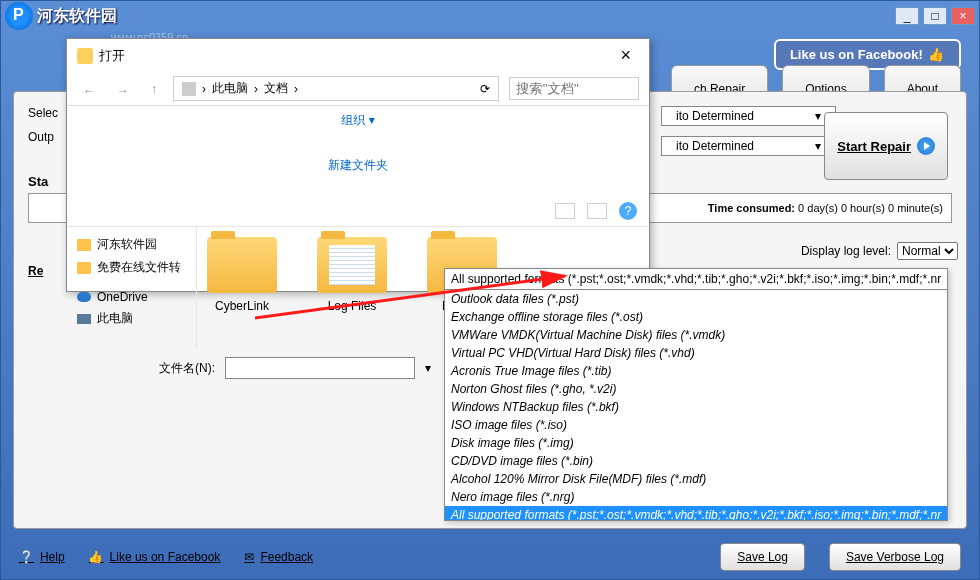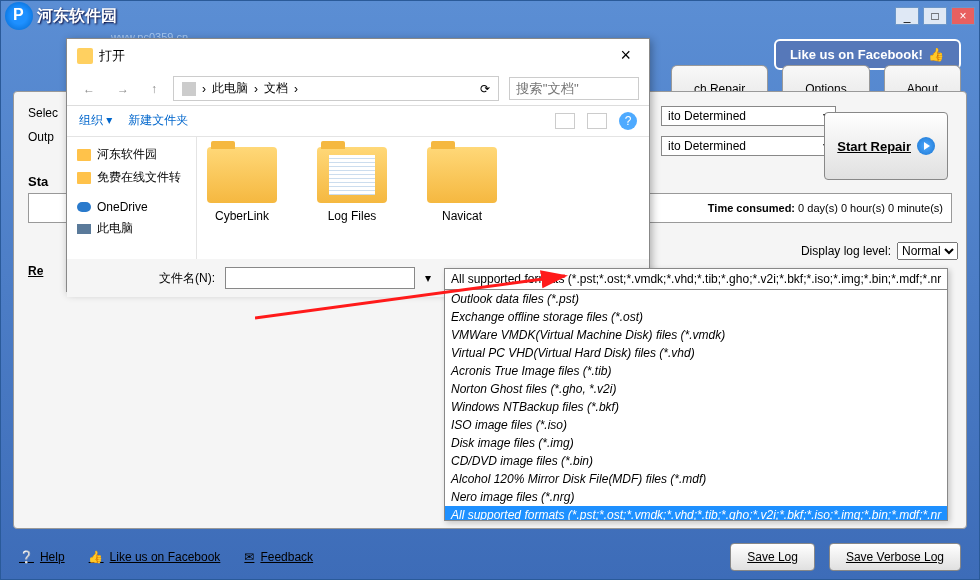--- a/index.html
+++ b/index.html
@@ -16,47 +16,47 @@
 .win-btn.close { background: #e86060; color: #fff; }
 
 .fb-btn { position: absolute; top: 38px; right: 18px; background: #5678b9; border: 2px solid #fff; border-radius: 6px; color: #fff; padding: 6px 14px; font-size: 13px; font-weight: bold; cursor: pointer; display: flex; align-items: center; gap: 6px; }
 
 .tabs { position: absolute; top: 64px; right: 18px; display: flex; gap: 14px; }
 .tab { background: linear-gradient(#f8f8f8, #e4e4e4); border: 1px solid #999; border-bottom: none; border-radius: 6px 6px 0 0; padding: 16px 22px; font-size: 12px; cursor: pointer; text-decoration: underline; }
 
 .content-panel { position: absolute; top: 90px; left: 12px; right: 12px; bottom: 50px; background: #f5f5f5; border: 1px solid #999; border-radius: 4px; padding: 14px; }
 .row { display: flex; align-items: center; margin-bottom: 10px; font-size: 12px; }
 .row-label { width: 90px; }
-.dropdown { position: absolute; right: 130px; background: #fff; border: 1px solid #888; padding: 2px 6px; width: 175px; font-size: 12px; display: flex; justify-content: space-between; }
+.dropdown { position: absolute; right: 130px; background: #fff; border: 1px solid #888; padding: 2px 14px; width: 175px; font-size: 12px; display: flex; justify-content: space-between; }
 .start-btn { position: absolute; right: 18px; top: 20px; background: linear-gradient(#fff,#e0e0e0); border: 1px solid #888; border-radius: 4px; padding: 24px 12px; font-size: 13px; font-weight: bold; text-decoration: underline; display: flex; align-items: center; gap: 6px; cursor: pointer; }
 .play-icon { width: 18px; height: 18px; background: radial-gradient(#4eaaff,#1a74d0); border-radius: 50%; display: flex; align-items: center; justify-content: center; }
 .play-icon::after { content: ""; border-left: 6px solid #fff; border-top: 4px solid transparent; border-bottom: 4px solid transparent; margin-left: 2px; }
 .status-label { font-weight: bold; font-size: 13px; }
 .status-box { background: #fff; border: 1px solid #999; margin-top: 4px; height: 30px; position: relative; }
 .time-consumed { position: absolute; right: 8px; top: 8px; font-size: 11px; }
 .log-level { position: absolute; right: 8px; top: 150px; font-size: 12px; display: flex; align-items: center; gap: 6px; }
 .log-level select { font-size: 12px; }
 .results-label { position: absolute; top: 172px; font-size: 12px; font-weight: bold; text-decoration: underline; }
 
 .footer { position: absolute; bottom: 8px; left: 18px; right: 18px; display: flex; align-items: center; gap: 24px; font-size: 12px; }
 .footer-link { text-decoration: underline; cursor: pointer; display: flex; align-items: center; gap: 6px; }
-.footer-right { margin-left: auto; display: flex; gap: 14px; }
+.footer-right { margin-left: auto; display: flex; gap: 24px; }
 .footer-btn { background: linear-gradient(#fff,#e0e0e0); border: 1px solid #888; border-radius: 4px; padding: 6px 16px; font-size: 12px; text-decoration: underline; cursor: pointer; }
 
 
 .dialog { position: absolute; top: 38px; left: 66px; width: 584px; height: 254px; background: #fff; border: 1px solid #888; box-shadow: 2px 2px 8px rgba(0,0,0,0.3); }
 .dlg-titlebar { display: flex; align-items: center; padding: 6px 10px; font-size: 13px; }
 .dlg-icon { width: 16px; height: 16px; background: #ffd060; border-radius: 2px; margin-right: 6px; }
 .dlg-close { margin-left: auto; font-size: 18px; cursor: pointer; padding: 0 8px; }
 .dlg-nav { display: flex; align-items: center; padding: 4px 10px; gap: 10px; font-size: 12px; border-bottom: 1px solid #ddd; }
 .nav-arrow { color: #888; cursor: pointer; padding: 2px 6px; }
 .breadcrumb { flex: 1; border: 1px solid #ccc; padding: 3px 8px; display: flex; align-items: center; gap: 6px; }
 .bc-icon { width: 14px; height: 14px; background: #ccc; }
 .search-box { width: 130px; border: 1px solid #ccc; padding: 3px 6px; color: #888; }
-.dlg-toolbar { display: flex; padding: 6px 12px; font-size: 12px; gap: 16px; border-bottom: 1px solid #e4e4e4; }
+.dlg-toolbar { display: flex; align-items: center; padding: 6px 12px; font-size: 12px; gap: 28px; border-bottom: 1px solid #e4e4e4; flex-direction: column; }
 .tool-link { color: #0066cc; cursor: pointer; }
 .tool-right { margin-left: auto; display: flex; gap: 12px; align-items: center; }
 .tool-icon { width: 20px; height: 16px; border: 1px solid #ccc; cursor: pointer; }
 .help-circle { width: 18px; height: 18px; background: #4eaaff; border-radius: 50%; color: #fff; text-align: center; font-size: 12px; line-height: 18px; cursor: pointer; }
 .dlg-body { display: flex; height: 122px; }
 .sidebar { width: 130px; border-right: 1px solid #e4e4e4; padding: 6px; font-size: 12px; overflow: hidden; }
 .sb-item { display: flex; align-items: center; gap: 6px; padding: 3px 4px; cursor: pointer; }
 .sb-folder { width: 14px; height: 12px; background: #ffc24a; border-radius: 1px; }
 .sb-cloud { width: 14px; height: 10px; background: #2a7acc; border-radius: 5px; }
 .sb-pc { width: 14px; height: 10px; background: #5a7a9a; }

